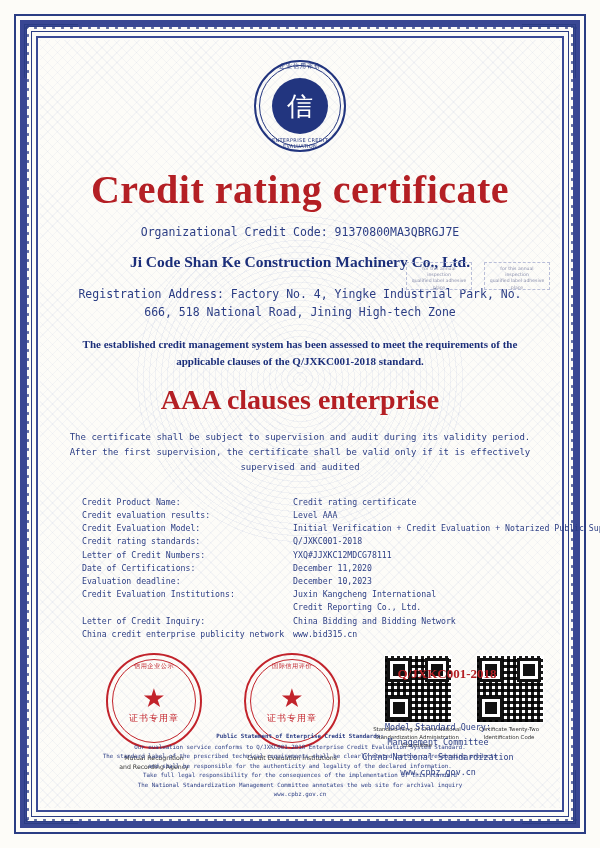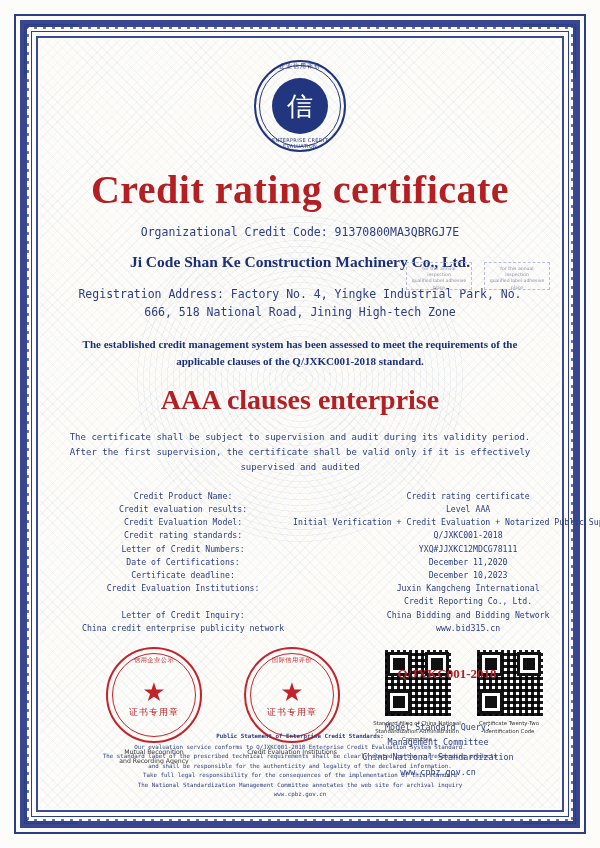--- a/index.html
+++ b/index.html
@@ -212,22 +212,22 @@
     font-size: 9px;
     color: #2b3d84;
     line-height: 1.7;
     padding: 0 14px;
     font-family: "DejaVu Sans Mono", monospace;
     position: relative;
   }
 
   
   .details {
-    margin-top: 14px;
-    text-align: center;
+    margin-top: 20px;
+    text-align: left;
     padding-left: 38px;
     position: relative;
   }
   .details table {
     border-collapse: collapse;
     font-size: 8.2px;
     color: #2b3d84;
     font-family: "DejaVu Sans Mono", monospace;
     line-height: 1.55;
   }
@@ -465,21 +465,21 @@
             </tr>
             <tr>
               <td class="k">Letter of Credit Numbers:</td>
               <td class="v">YXQ#JJXKC12MDCG78111</td>
             </tr>
             <tr>
               <td class="k">Date of Certifications:</td>
               <td class="v">December 11,2020</td>
             </tr>
             <tr>
-              <td class="k">Certificate deadline:</td>
+              <td class="k">Evaluation deadline:</td>
               <td class="v">December 10,2023</td>
             </tr>
             <tr>
               <td class="k">Credit Evaluation Institutions:</td>
               <td class="v">Juxin Kangcheng International</td>
             </tr>
             <tr>
               <td class="k"></td>
               <td class="v">Credit Reporting Co., Ltd.</td>
             </tr>

